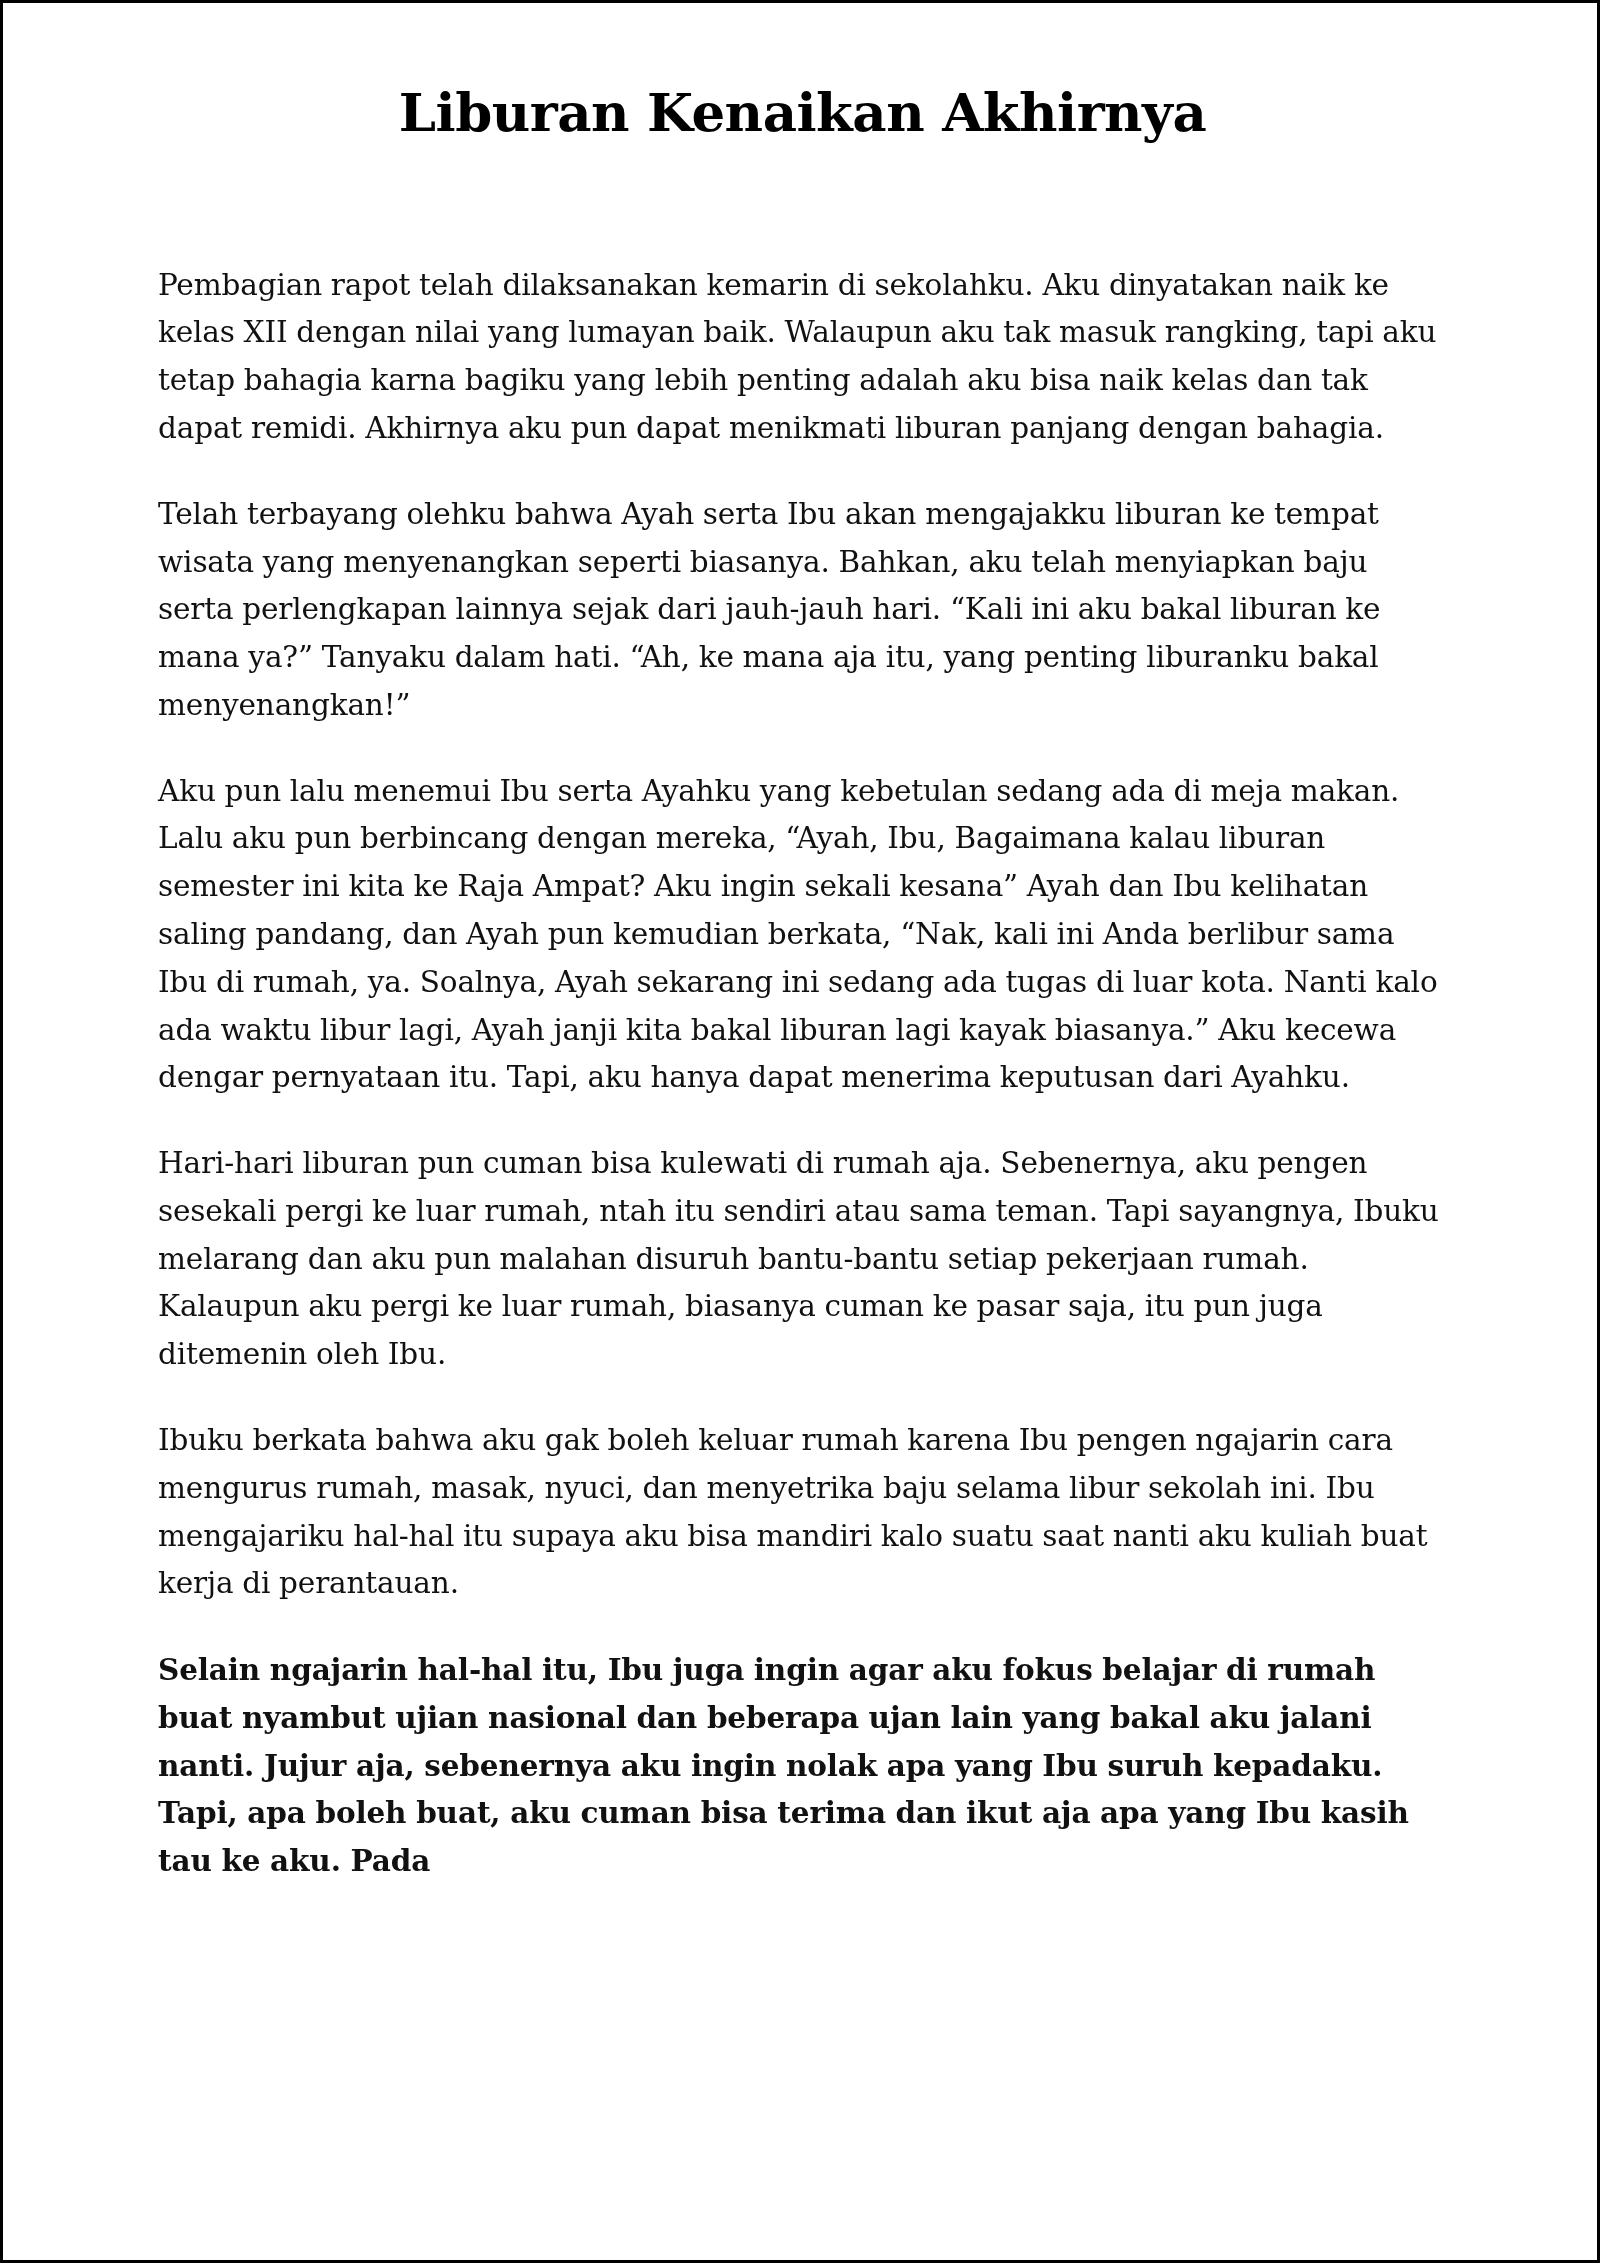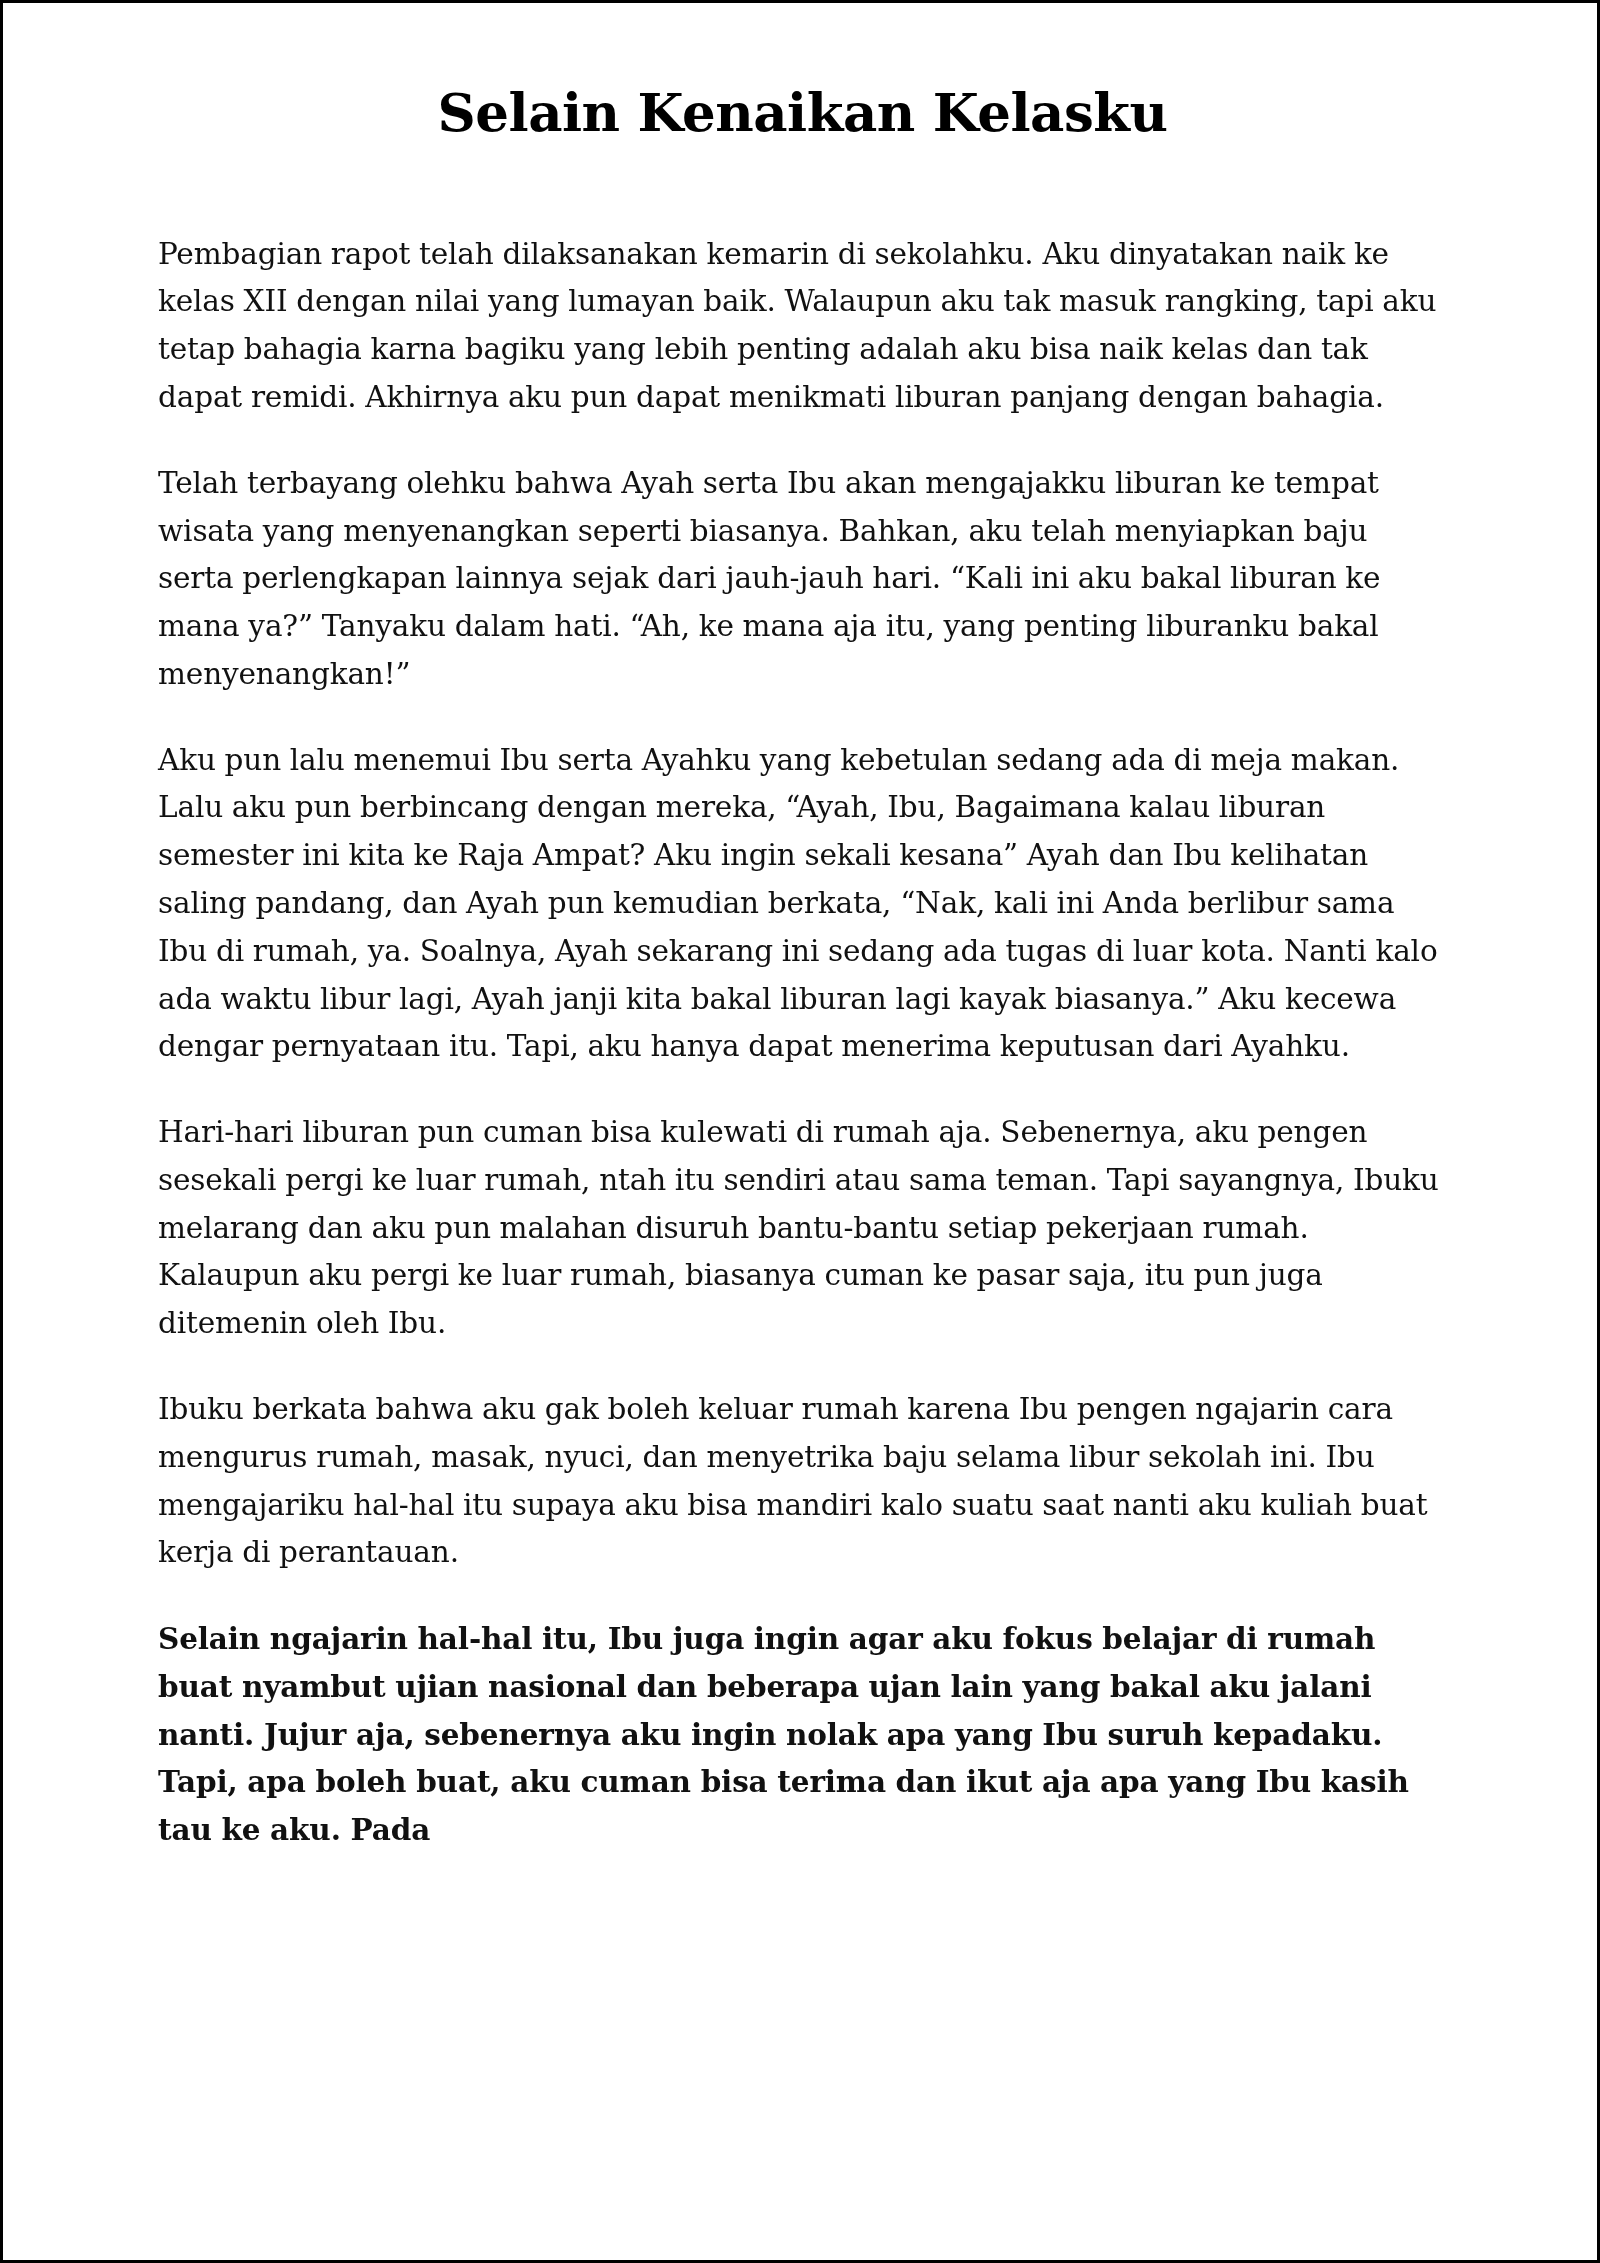--- a/index.html
+++ b/index.html
@@ -33,21 +33,21 @@
     font-family: "DejaVu Serif", serif;
     font-weight: bold;
     font-size: 53px;
     line-height: 1.2;
     text-align: center;
     color: #000000;
     letter-spacing: -0.5px;
     margin: 0 0 0 0;
   }
   .body-block {
-    margin-top: 86px;
+    margin-top: 117px;
   }
   p.para {
     font-family: "DejaVu Serif", serif;
     font-size: 29.5px;
     line-height: 1.62;
     color: #111111;
     text-align: left;
     margin: 0 0 38px 0;
     letter-spacing: -0.15px;
     word-spacing: -0.4px;
@@ -55,21 +55,21 @@
   p.para:last-child {
     margin-bottom: 0;
     font-weight: bold;
   }
 </style>
 </head>
 <body>
 
 <div class="page">
   <div class="content">
-    <h1 class="doc-title">Selain Kenaikan Kelasku</h1>
+    <h1 class="doc-title">Liburan Kenaikan Akhirnya</h1>
     <div class="body-block">
       <p class="para">Pembagian rapot telah dilaksanakan kemarin di sekolahku. Aku dinyatakan naik ke kelas XII dengan nilai yang lumayan baik. Walaupun aku tak masuk rangking, tapi aku tetap bahagia karna bagiku yang lebih penting adalah aku bisa naik kelas dan tak dapat remidi. Akhirnya aku pun dapat menikmati liburan panjang dengan bahagia.</p>
       <p class="para">Telah terbayang olehku bahwa Ayah serta Ibu akan mengajakku liburan ke tempat wisata yang menyenangkan seperti biasanya. Bahkan, aku telah menyiapkan baju serta perlengkapan lainnya sejak dari jauh-jauh hari. “Kali ini aku bakal liburan ke mana ya?” Tanyaku dalam hati. “Ah, ke mana aja itu, yang penting liburanku bakal menyenangkan!”</p>
       <p class="para">Aku pun lalu menemui Ibu serta Ayahku yang kebetulan sedang ada di meja makan. Lalu aku pun berbincang dengan mereka, “Ayah, Ibu, Bagaimana kalau liburan semester ini kita ke Raja Ampat? Aku ingin sekali kesana” Ayah dan Ibu kelihatan saling pandang, dan Ayah pun kemudian berkata, “Nak, kali ini Anda berlibur sama Ibu di rumah, ya. Soalnya, Ayah sekarang ini sedang ada tugas di luar kota. Nanti kalo ada waktu libur lagi, Ayah janji kita bakal liburan lagi kayak biasanya.” Aku kecewa dengar pernyataan itu. Tapi, aku hanya dapat menerima keputusan dari Ayahku.</p>
       <p class="para">Hari-hari liburan pun cuman bisa kulewati di rumah aja. Sebenernya, aku pengen sesekali pergi ke luar rumah, ntah itu sendiri atau sama teman. Tapi sayangnya, Ibuku melarang dan aku pun malahan disuruh bantu-bantu setiap pekerjaan rumah. Kalaupun aku pergi ke luar rumah, biasanya cuman ke pasar saja, itu pun juga ditemenin oleh Ibu.</p>
       <p class="para">Ibuku berkata bahwa aku gak boleh keluar rumah karena Ibu pengen ngajarin cara mengurus rumah, masak, nyuci, dan menyetrika baju selama libur sekolah ini. Ibu mengajariku hal-hal itu supaya aku bisa mandiri kalo suatu saat nanti aku kuliah buat kerja di perantauan.</p>
       <p class="para">Selain ngajarin hal-hal itu, Ibu juga ingin agar aku fokus belajar di rumah buat nyambut ujian nasional dan beberapa ujan lain yang bakal aku jalani nanti. Jujur aja, sebenernya aku ingin nolak apa yang Ibu suruh kepadaku. Tapi, apa boleh buat, aku cuman bisa terima dan ikut aja apa yang Ibu kasih tau ke aku. Pada</p>
     </div>
   </div>
 </div>

